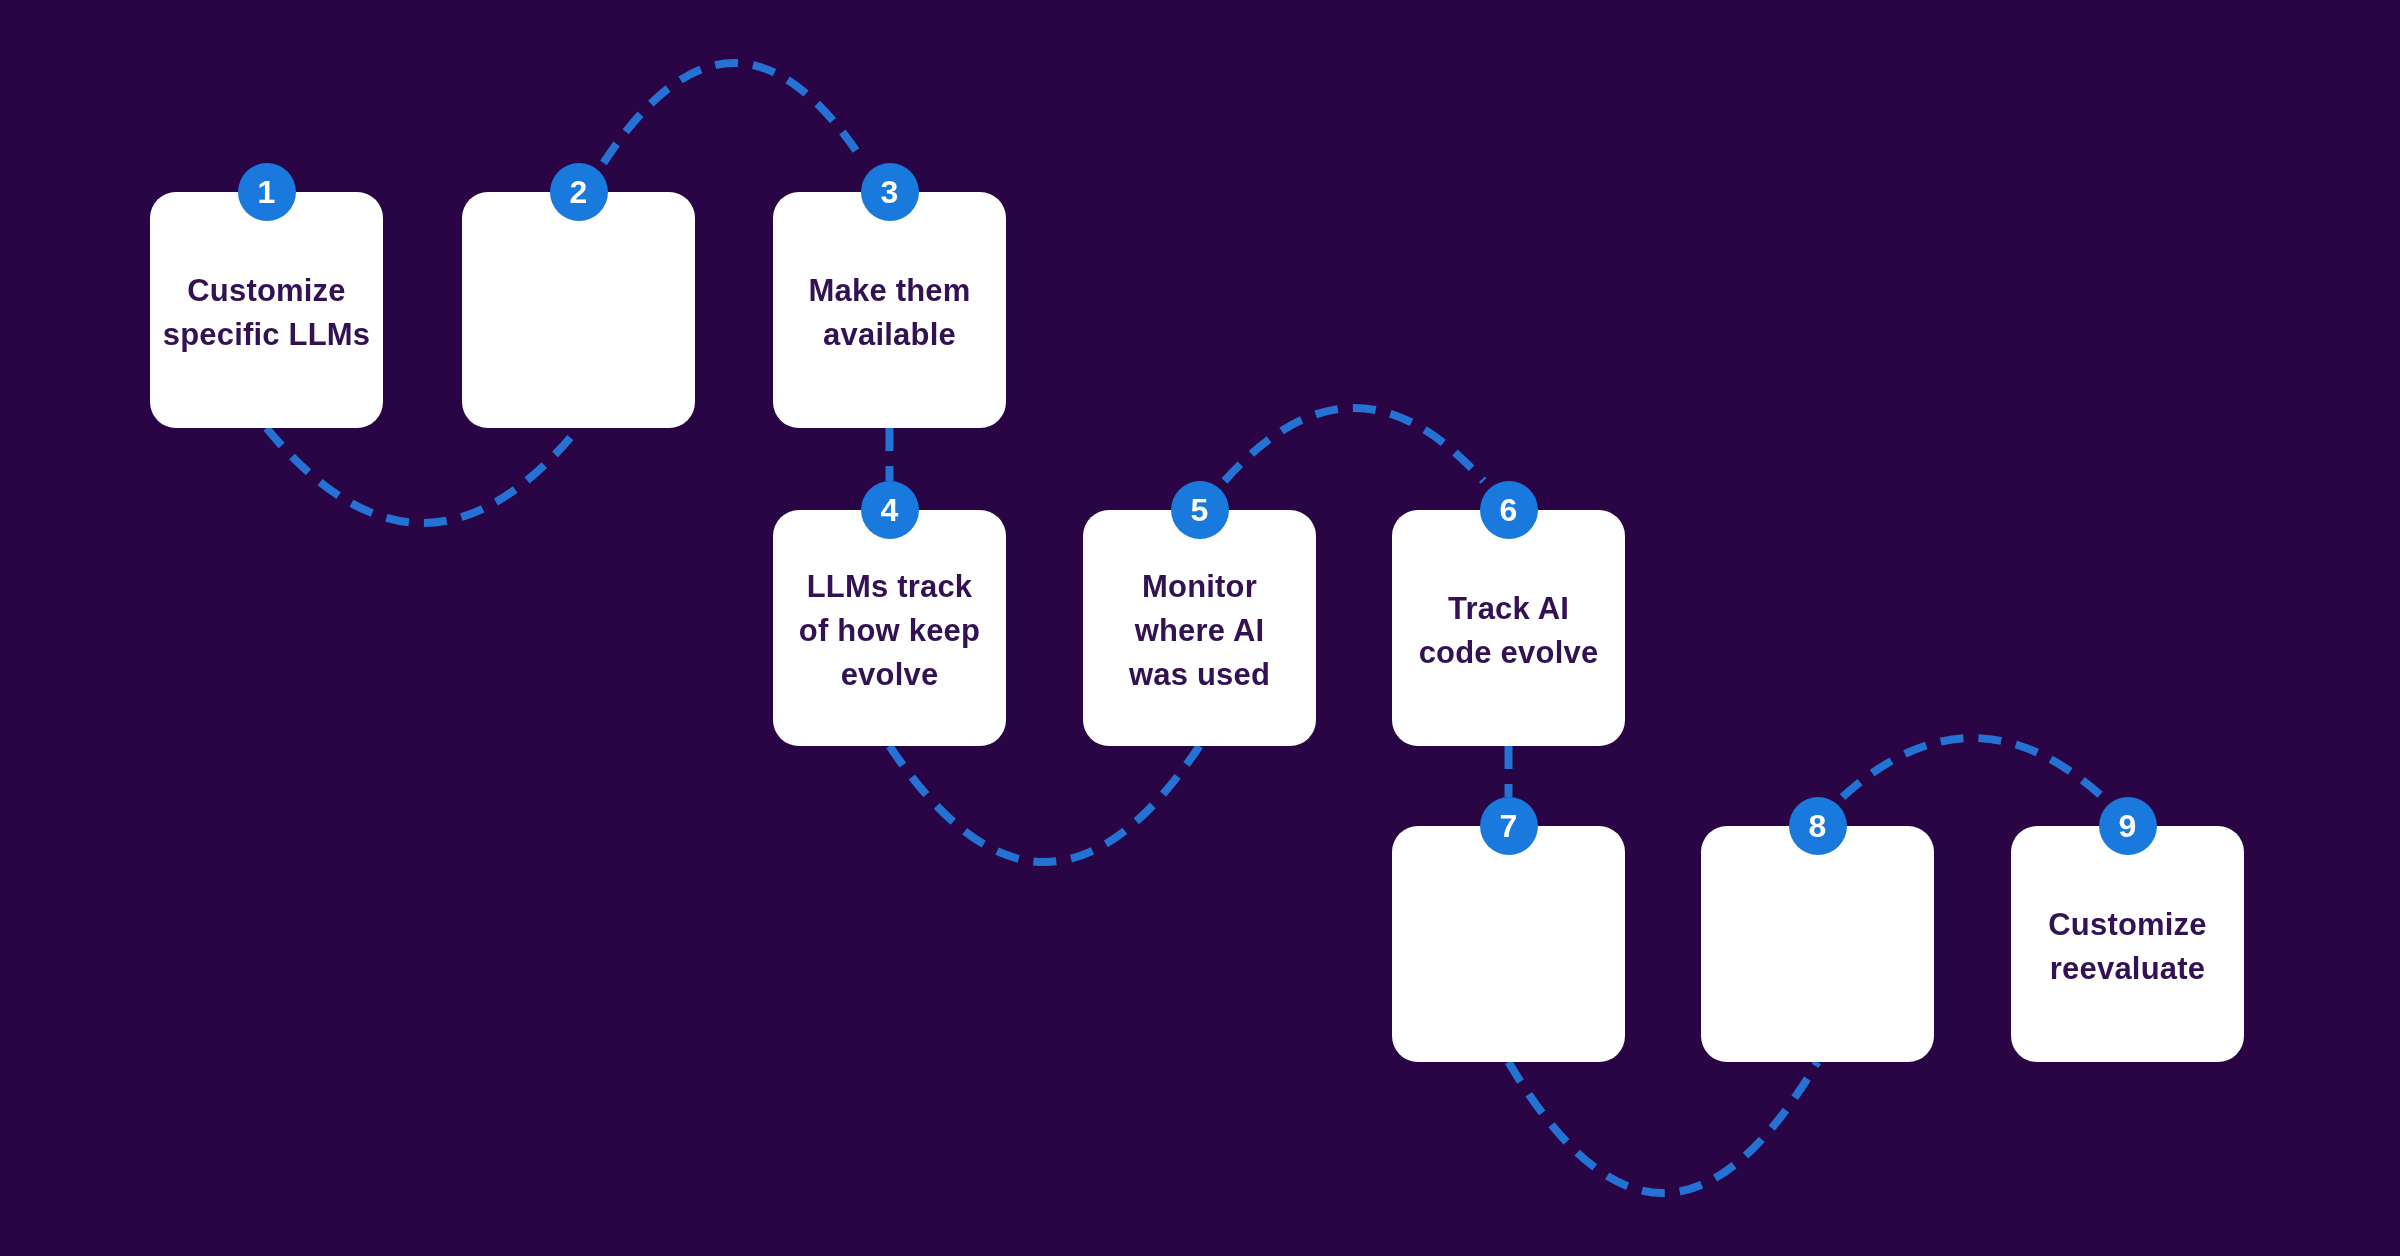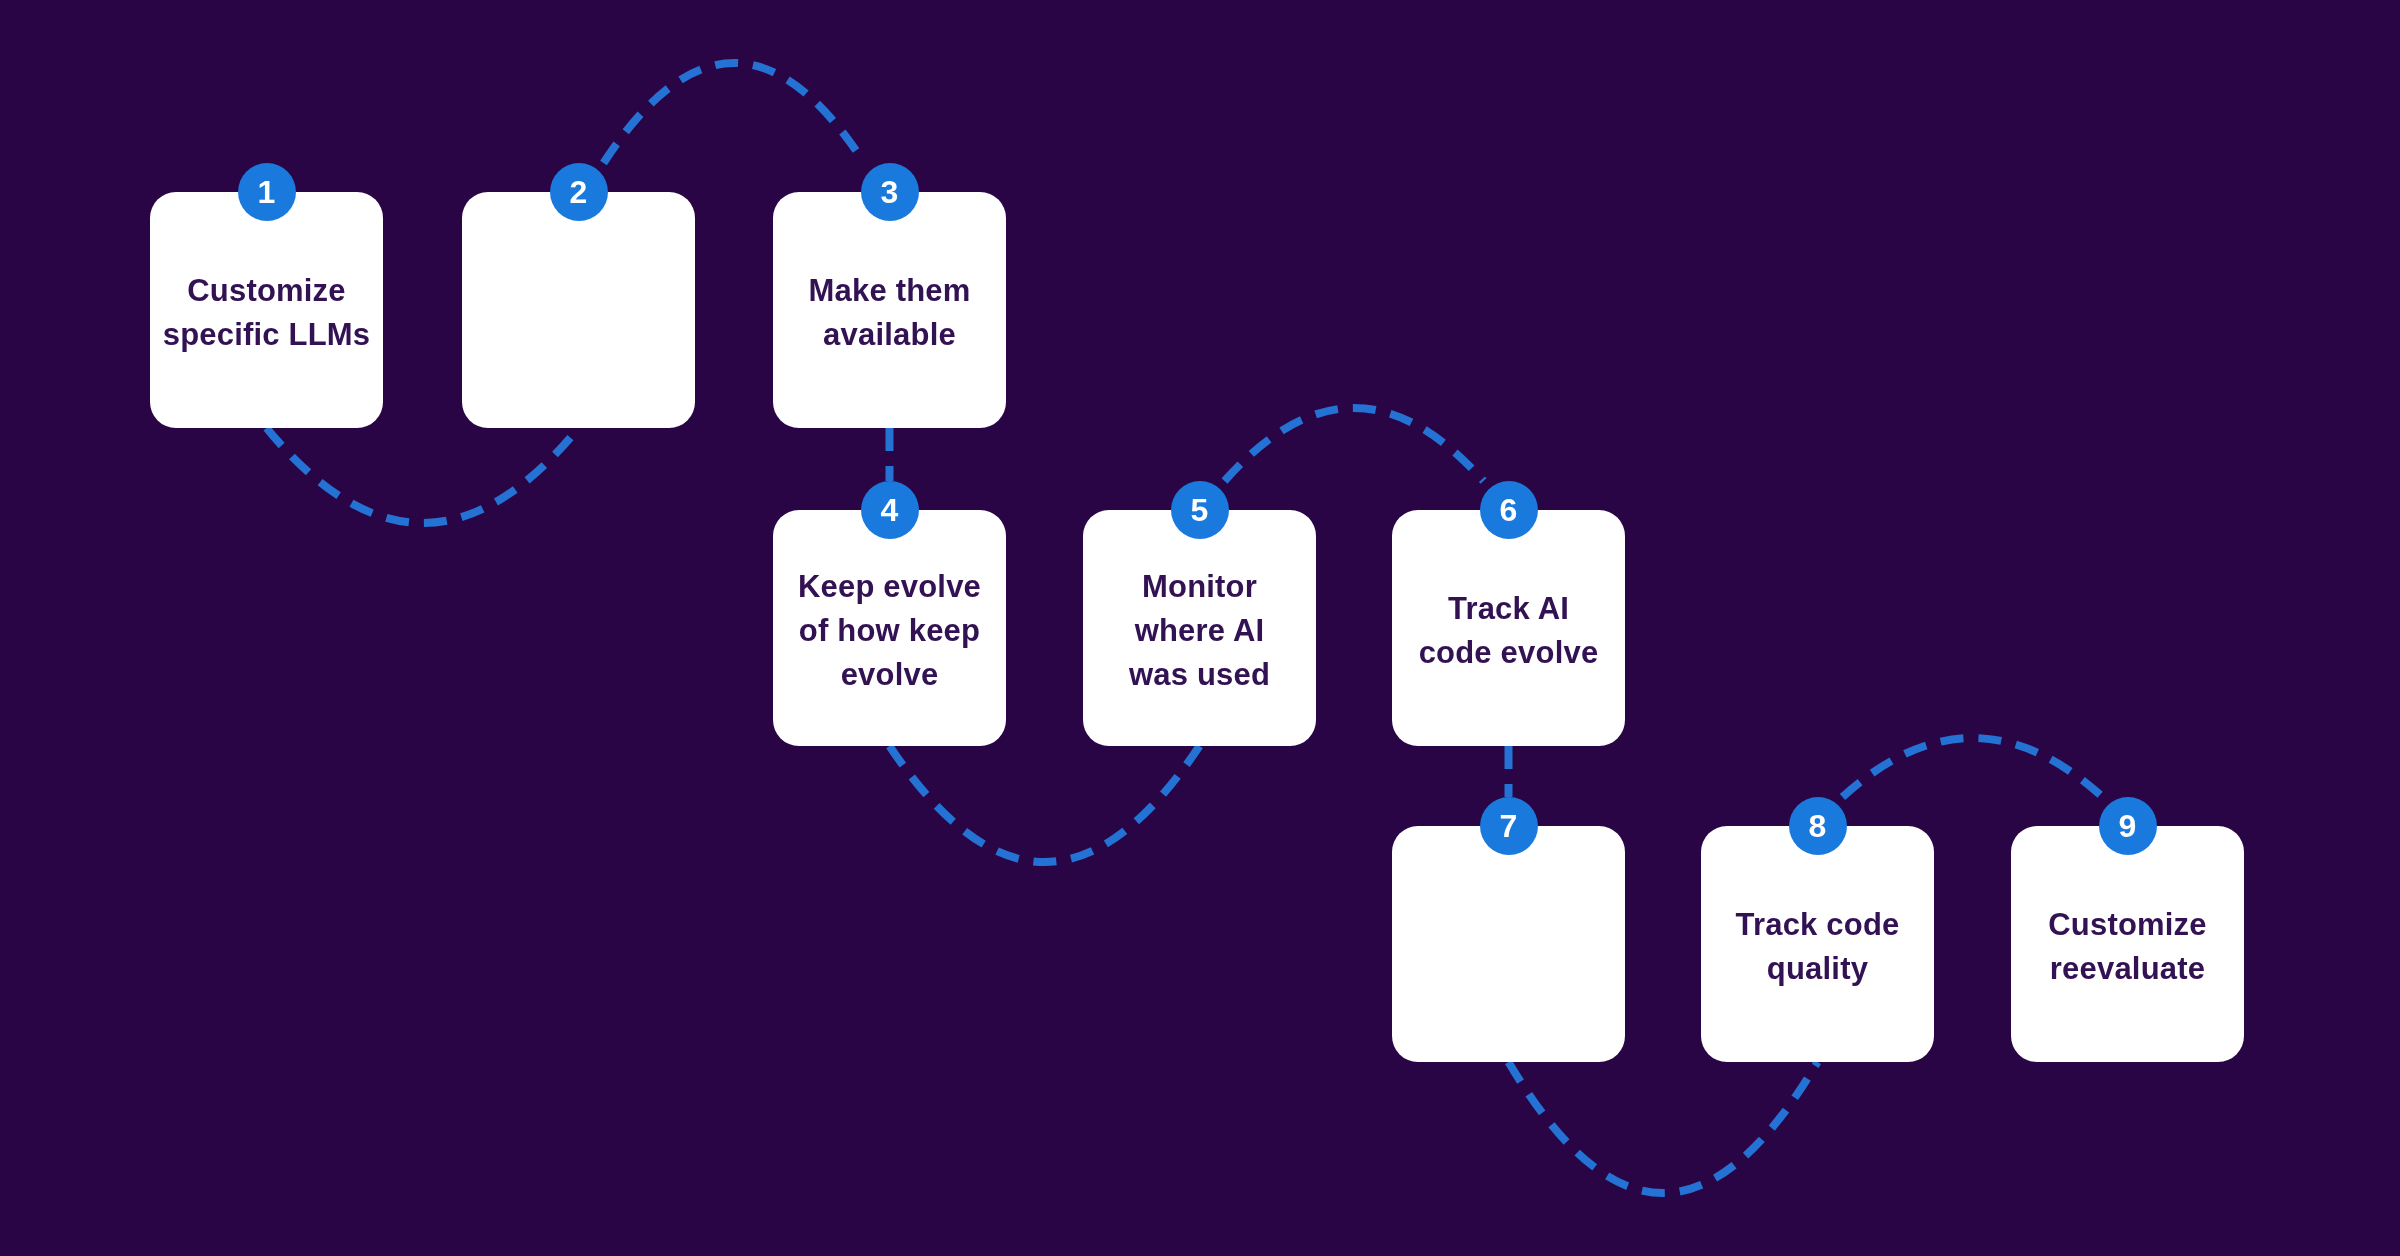--- a/index.html
+++ b/index.html
@@ -63,21 +63,21 @@
     <div class="badge">3</div>
     <div class="label">
       <span class="line">Make them</span>
       <span class="line">available</span>
     </div>
   </div>
 
   <div class="card" style="left:773px;top:510px;">
     <div class="badge">4</div>
     <div class="label">
-      <span class="line">Keep evolve</span>
+      <span class="line">LLMs track</span>
       <span class="line">of how keep</span>
       <span class="line">evolve</span>
     </div>
   </div>
 
   <div class="card" style="left:1083px;top:510px;">
     <div class="badge">5</div>
     <div class="label">
       <span class="line">Monitor</span>
       <span class="line">where AI</span>
@@ -92,24 +92,20 @@
       <span class="line">code evolve</span>
     </div>
   </div>
 
   <div class="card" style="left:1392px;top:826px;">
     <div class="badge">7</div>
   </div>
 
   <div class="card" style="left:1701px;top:826px;">
     <div class="badge">8</div>
-    <div class="label">
-      <span class="line">Track code</span>
-      <span class="line">quality</span>
-    </div>
   </div>
 
   <div class="card" style="left:2011px;top:826px;">
     <div class="badge">9</div>
     <div class="label">
       <span class="line">Customize</span>
       <span class="line">reevaluate</span>
     </div>
   </div>
 

